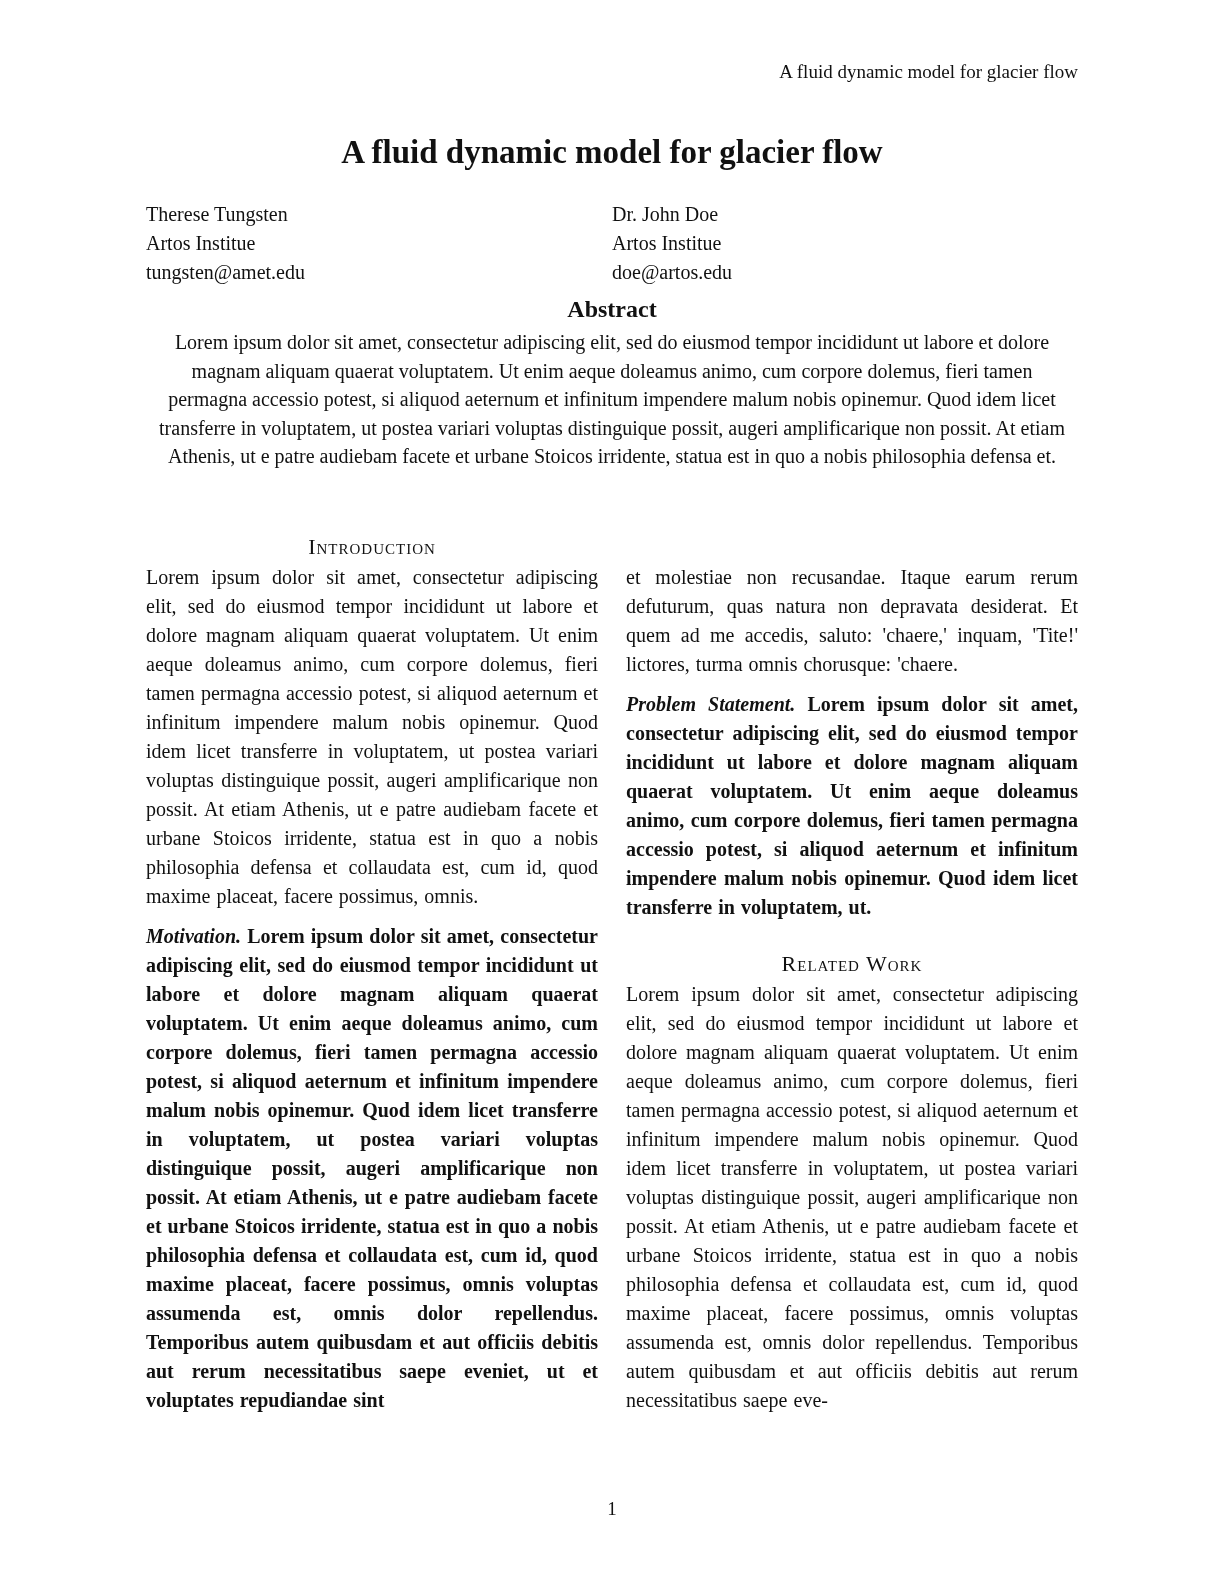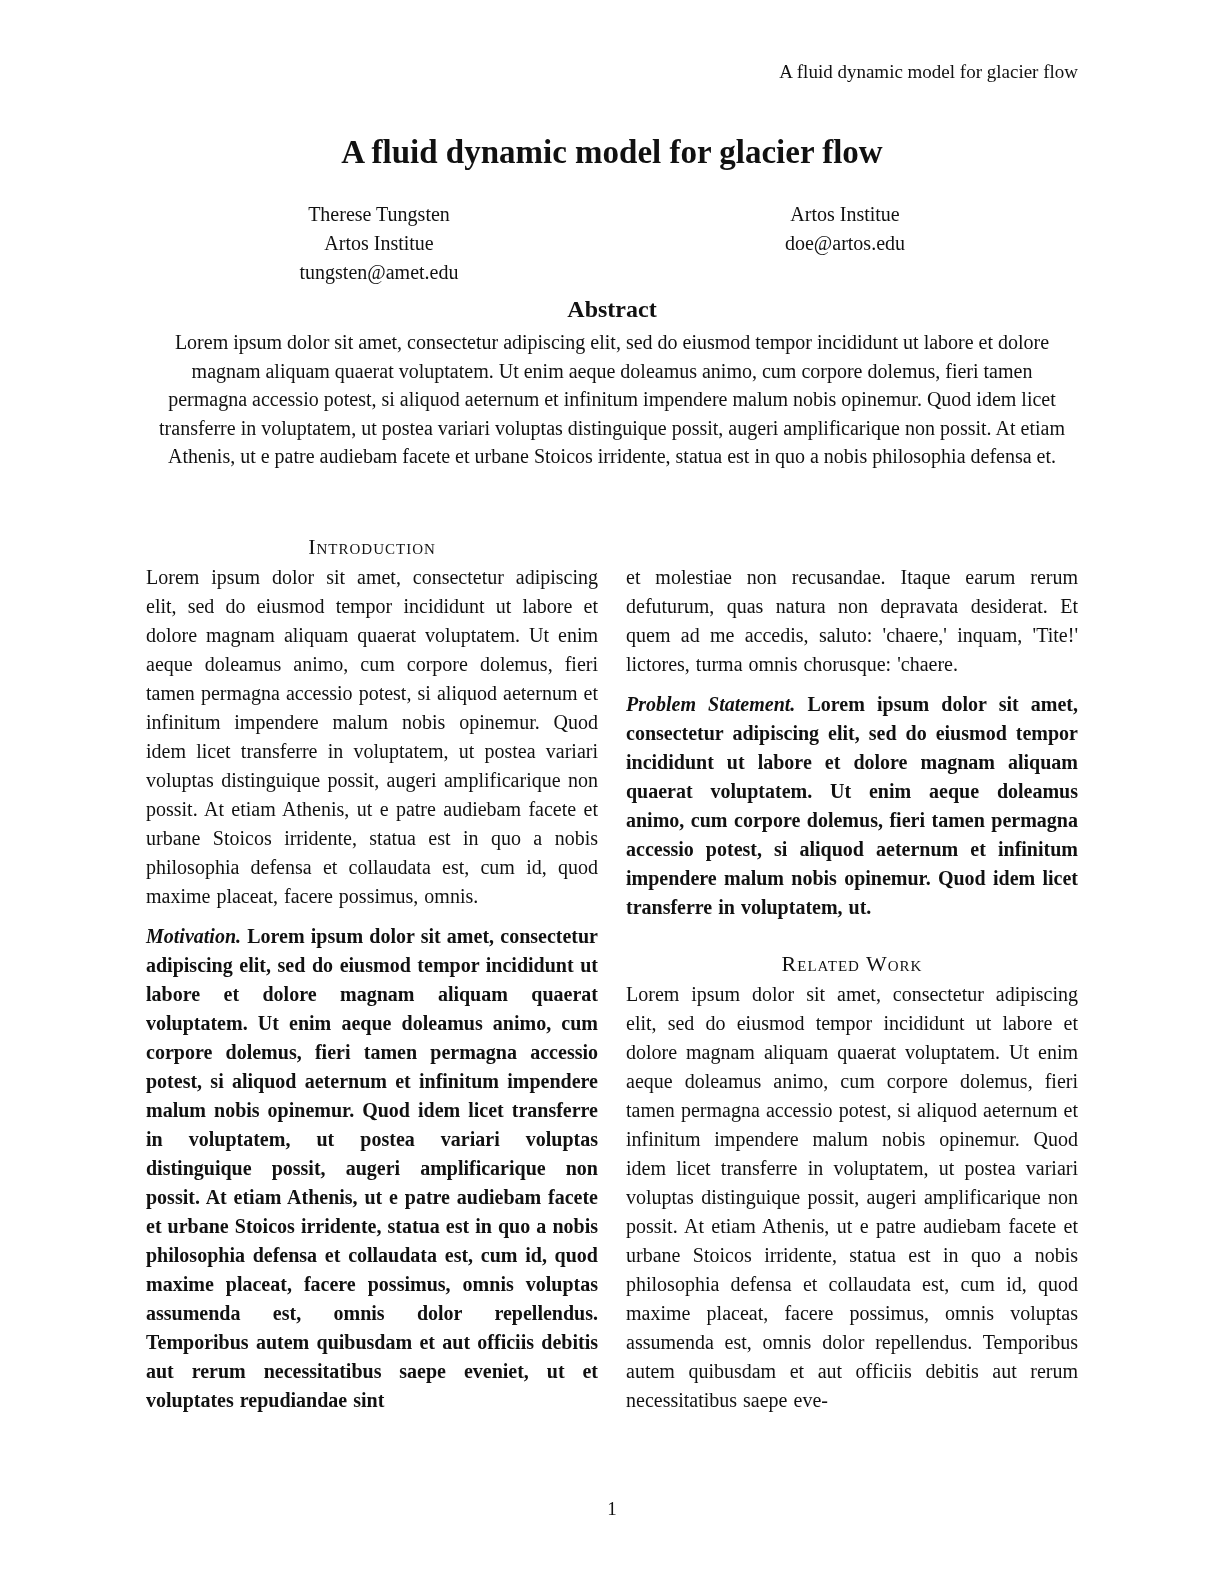--- a/index.html
+++ b/index.html
@@ -39,21 +39,21 @@
   }
   .authors {
     position: absolute;
     top: 200px;
     left: 146px;
     width: 932px;
     display: flex;
   }
   .author-block {
     flex: 1 1 50%;
-    text-align: center;
+    text-align: left;
     font-size: 20px;
     line-height: 29px;
   }
   .abstract-heading {
     position: absolute;
     top: 296px;
     left: 0;
     width: 100%;
     text-align: center;
     font-size: 24px;
@@ -126,20 +126,21 @@
 
   <h1 class="paper-title">A fluid dynamic model for glacier flow</h1>
 
   <div class="authors">
     <div class="author-block">
       <div>Therese Tungsten</div>
       <div>Artos Institue</div>
       <div>tungsten@amet.edu</div>
     </div>
     <div class="author-block">
+      <div>Dr. John Doe</div>
       <div>Artos Institue</div>
       <div>doe@artos.edu</div>
     </div>
   </div>
 
   <div class="abstract-heading">Abstract</div>
 
   <div class="abstract-body">Lorem ipsum dolor sit amet, consectetur adipiscing elit, sed do eiusmod tempor incididunt ut labore et dolore magnam aliquam quaerat voluptatem. Ut enim aeque doleamus animo, cum corpore dolemus, fieri tamen permagna accessio potest, si aliquod aeternum et infinitum impendere malum nobis opinemur. Quod idem licet transferre in voluptatem, ut postea variari voluptas distinguique possit, augeri amplificarique non possit. At etiam Athenis, ut e patre audiebam facete et urbane Stoicos irridente, statua est in quo a nobis philosophia defensa et.</div>
 
   <div class="columns">

